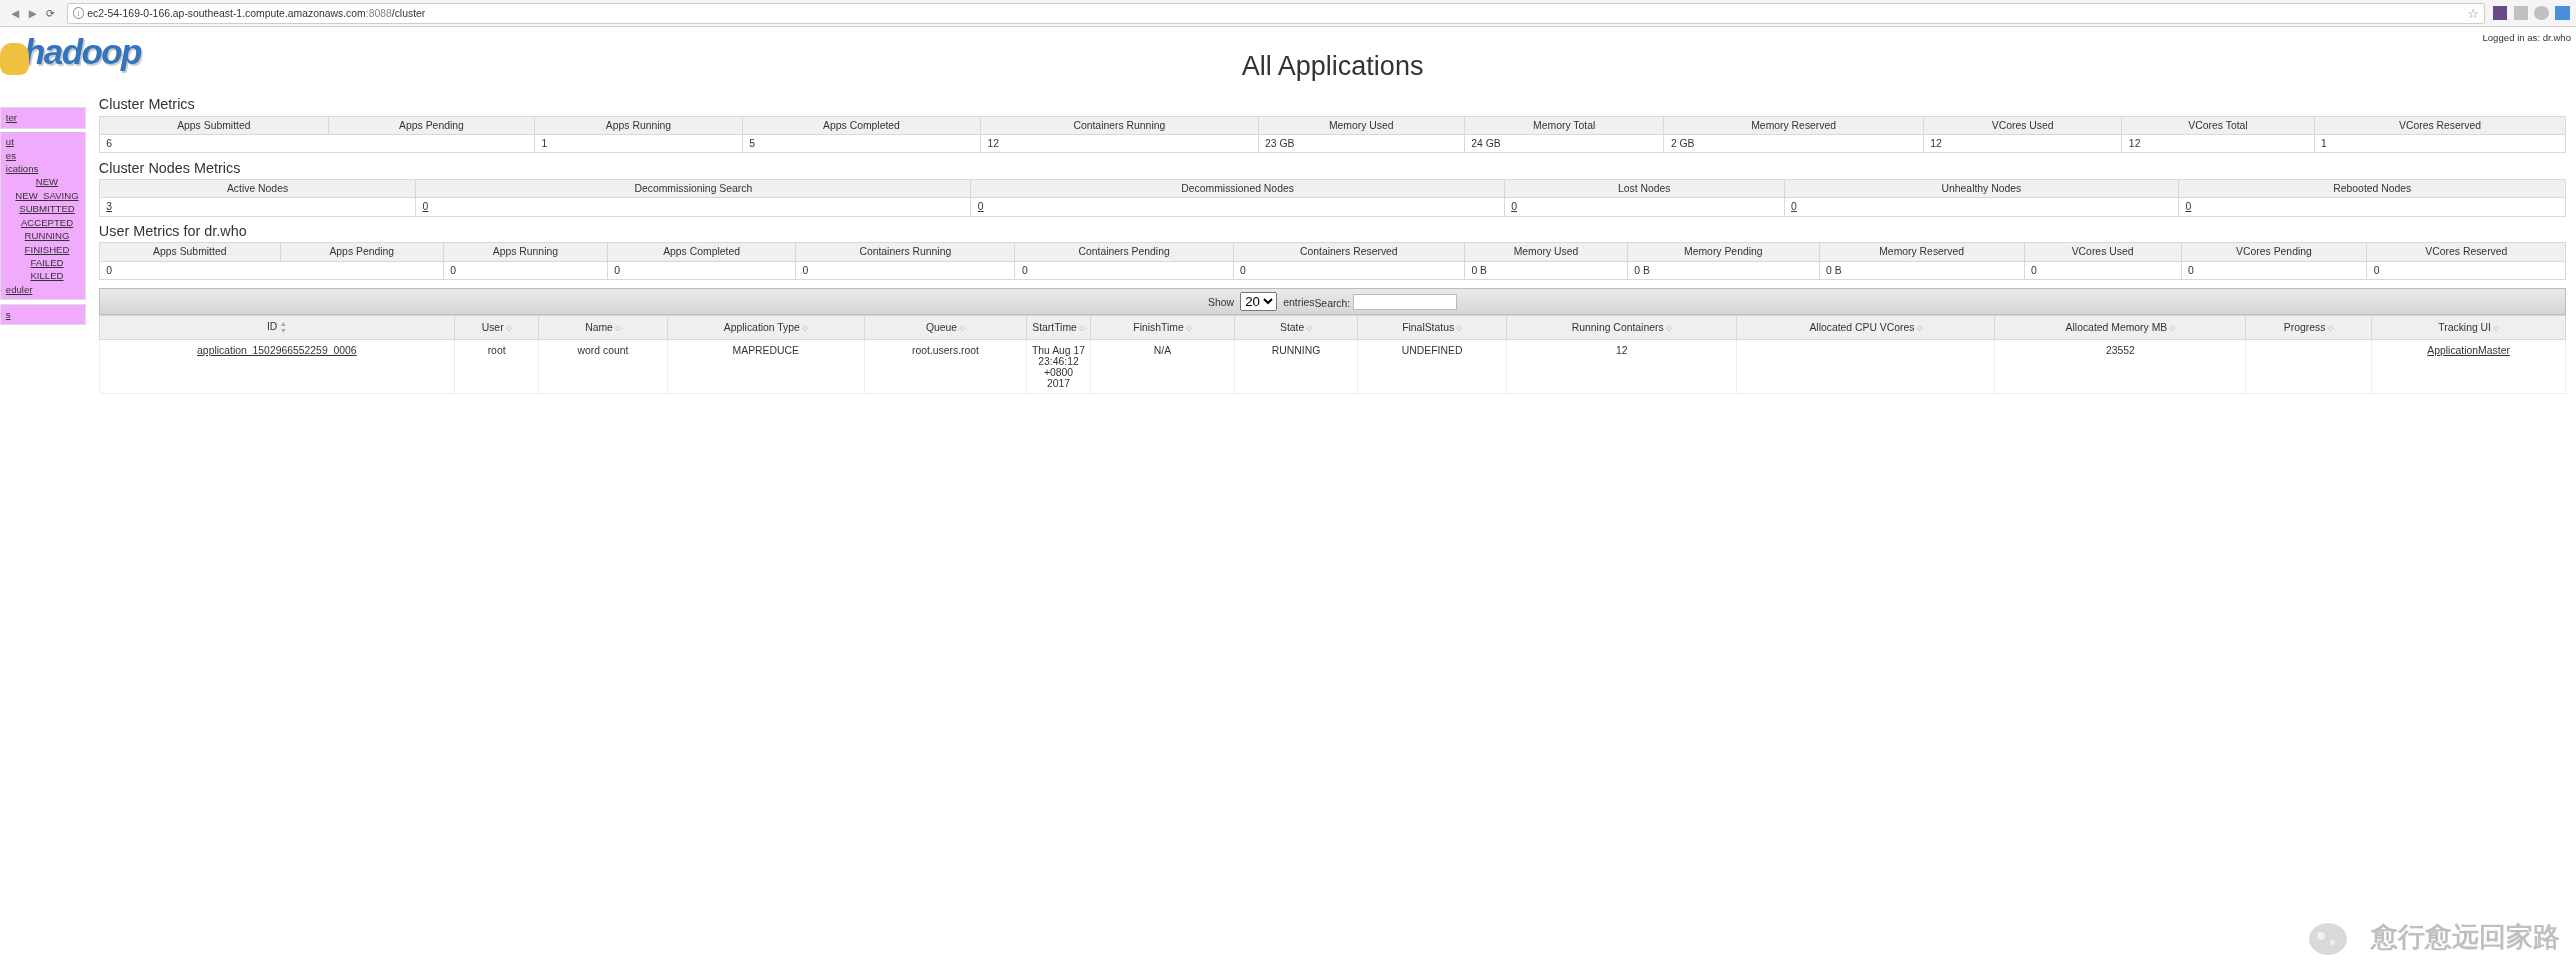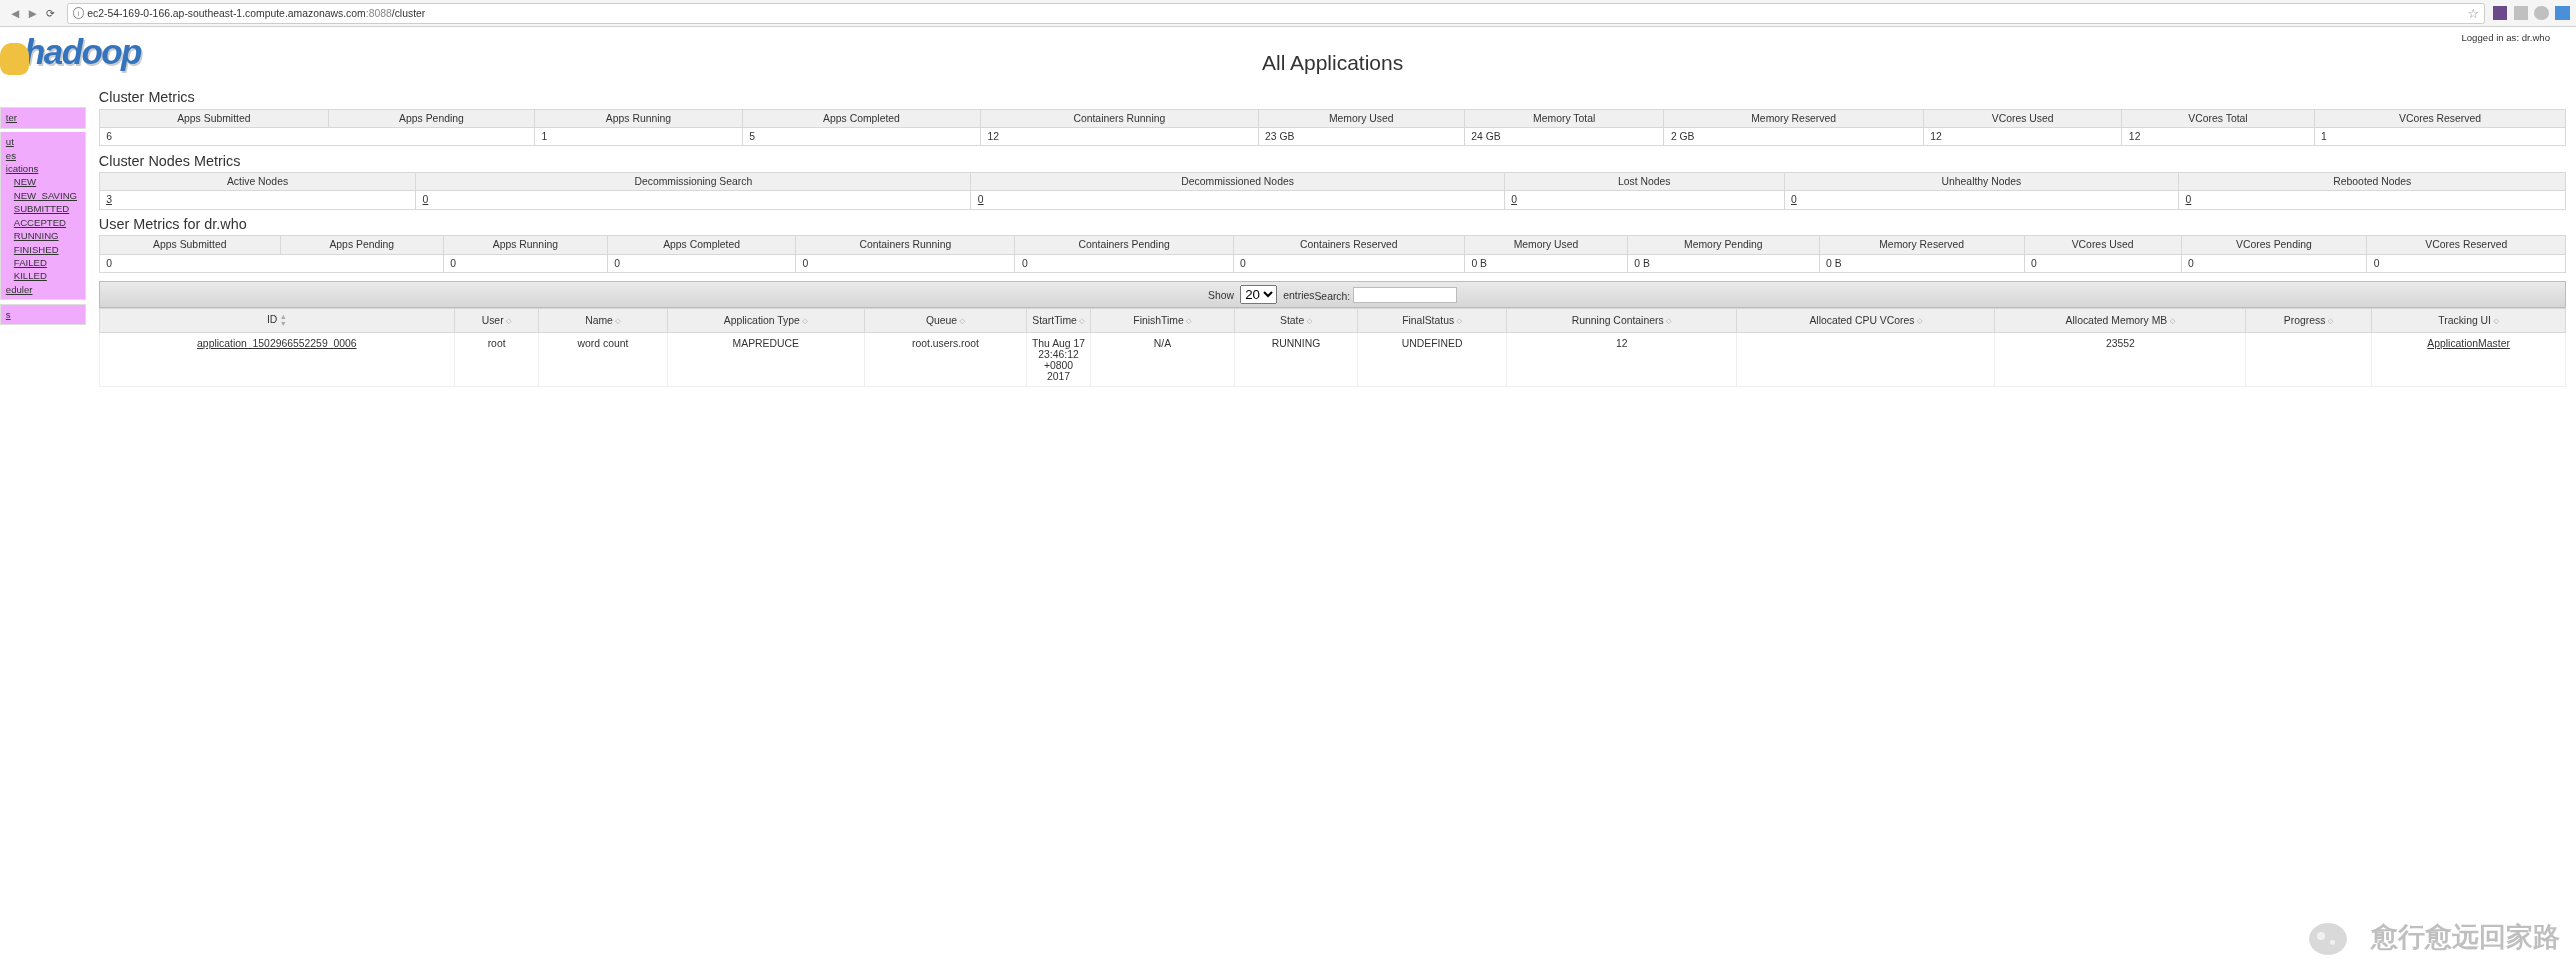--- a/index.html
+++ b/index.html
@@ -21,30 +21,30 @@
 .ext-icon.purple { background: #6b4a8a; }
 .ext-icon.grey { background: #c0c0c0; }
 .ext-icon.blue { background: #4a90d9; }
 .ext-icon.circle { border-radius: 50%; }
 
 
 .page { display: flex; }
 .sidebar { width: 86px; min-width: 86px; padding-top: 80px; }
 .sidebar-box { border: 0.8px solid #ddd; background: #f0abfc; padding: 3.2px 4.8px; margin-bottom: 3.2px; font-size: 9.6px; }
 .sidebar-box a, .sidebar a { color: #333; text-decoration: underline; display: block; line-height: 1.4; }
-.sidebar-sub { padding-left: 8px; }
+.sidebar-sub { padding-left: 8px; text-align: center; }
 .main { flex: 1; padding: 6.4px 9.6px 16px 12.8px; position: relative; }
 
-.top-right { position: absolute; right: 26px; top: 4.8px; font-size: 9.6px; }
+.top-right { position: absolute; right: 5px; top: 4.8px; font-size: 9.6px; }
 
 .logo-area { position: absolute; left: -8px; top: 32px; }
 .logo-elephant { width: 29px; height: 32px; background: #f0c040; border-radius: 40% 40% 30% 30%; position: absolute; left: 0; top: 11.2px; }
 .logo-text { font-size: 35px; font-weight: bold; font-style: italic; color: #3474bc; text-shadow: 1.6px 1.6px #ccc; letter-spacing: -1.6px; margin-left: 24px; }
 
-.page-title { font-size: 21px; font-weight: normal; text-align: center; margin: 17.6px 0 14.4px 0; }
+.page-title { font-size: 27px; font-weight: normal; text-align: center; margin: 17.6px 0 14.4px 0; }
 
 h2.section { font-size: 14.4px; font-weight: normal; margin: 6.4px 0 3.2px 0; }
 
 table.metrics { width: 100%; border-collapse: collapse; font-size: 10.4px; }
 table.metrics th { background: #f0f0f0; border: 0.8px solid #d8d8d8; padding: 3.2px 6.4px; font-weight: normal; text-align: center; }
 table.metrics td { border: 0.8px solid #d8d8d8; padding: 3.2px 6.4px; text-align: left; }
 table.metrics td a { color: #333; text-decoration: underline; }
 
 
 .dt-bar { display: flex; align-items: center; justify-content: center; background: linear-gradient(#eaeaea,#d6d6d6); border: 0.8px solid #bbb; padding: 3.2px 6.4px; margin-top: 8px; font-size: 10.4px; }

